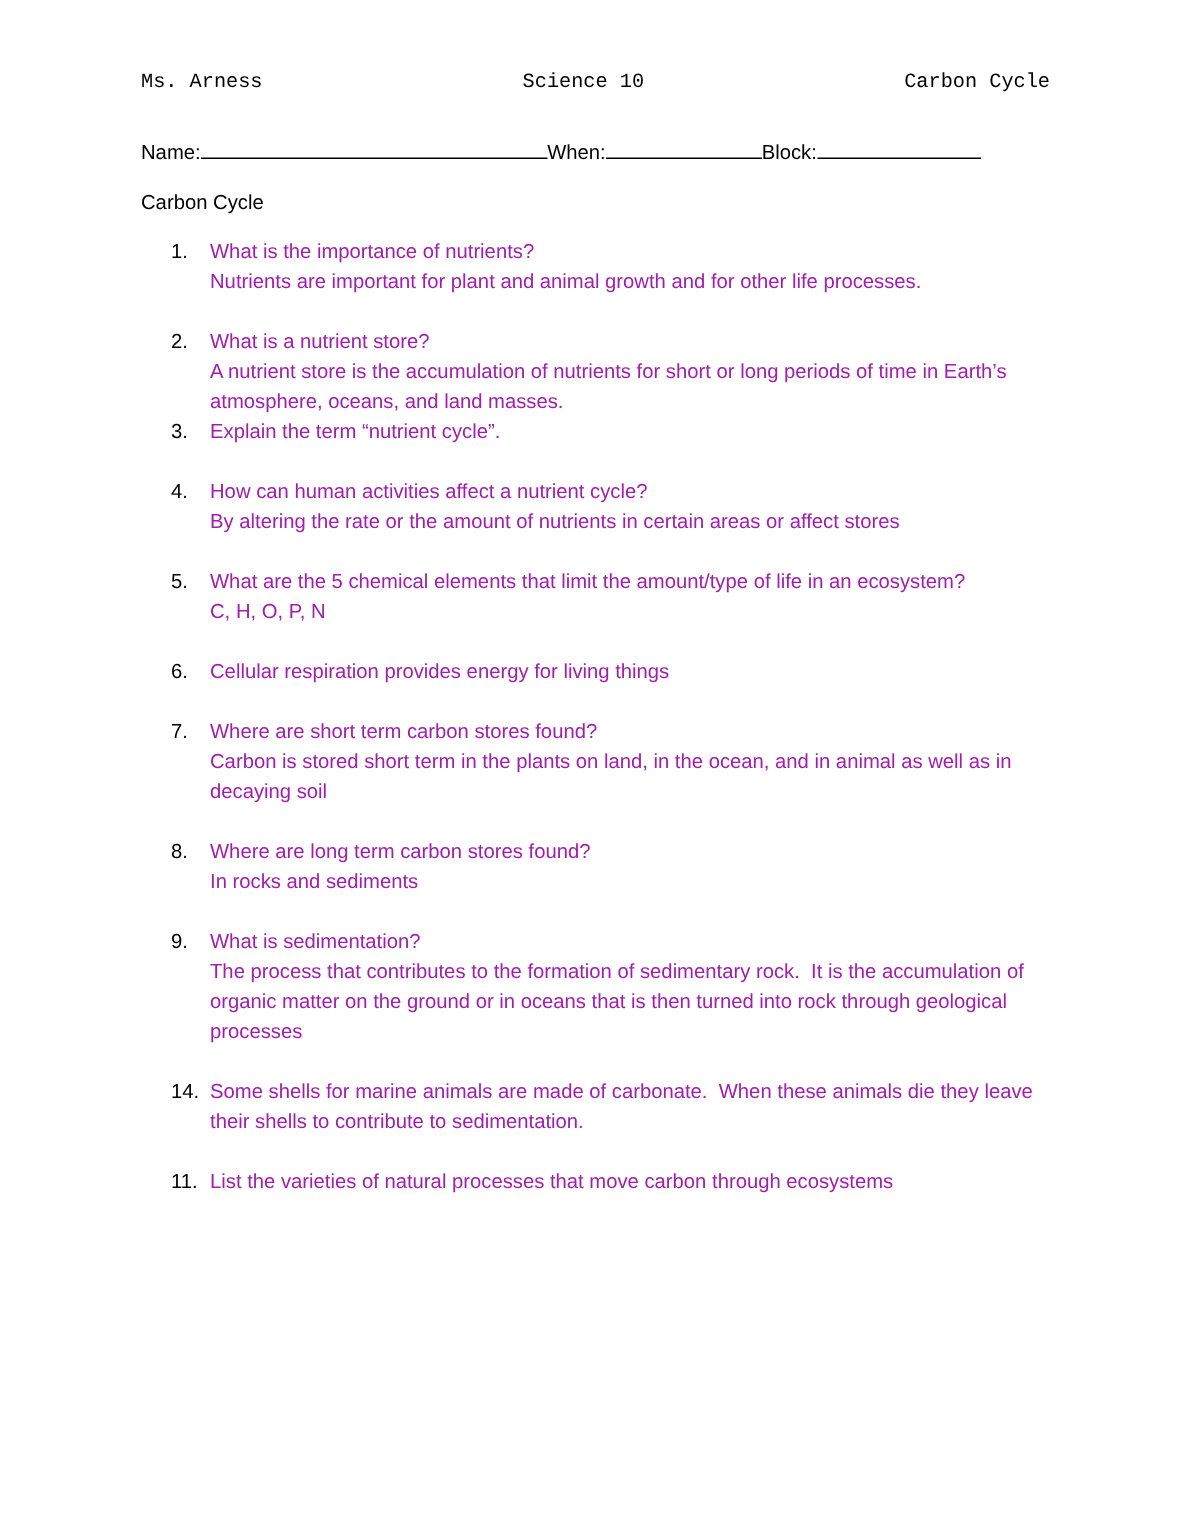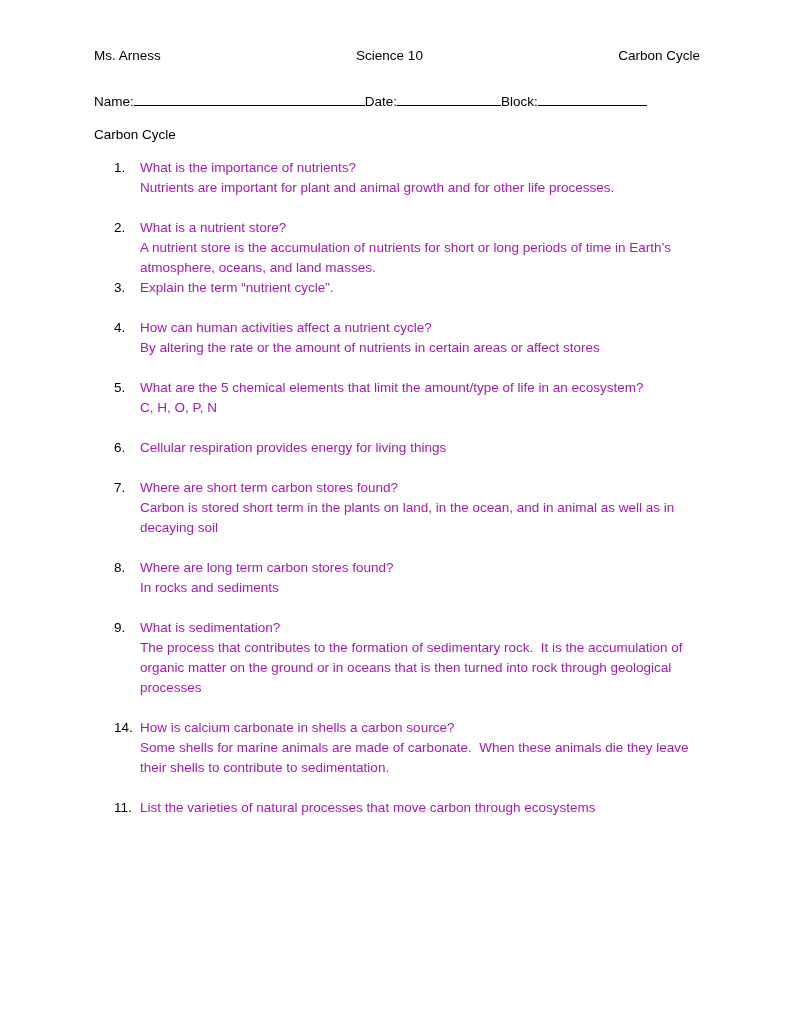--- a/index.html
+++ b/index.html
@@ -17,20 +17,21 @@
     font-family: "Liberation Sans", sans-serif;
     font-size: 13.5px;
     line-height: 20px;
     color: #000000;
     overflow: hidden;
   }
   .doc-header {
     display: flex;
     justify-content: space-between;
     align-items: baseline;
+    font-family: Liberation Mono, monospace;
   }
   .fields-line {
     margin-top: 26px;
     white-space: nowrap;
   }
   .blank {
     display: inline-block;
     border-bottom: 1.4px solid #000000;
     height: 13px;
   }
@@ -79,21 +80,21 @@
 
 <div class="page">
 
   <div class="doc-header">
     <span>Ms. Arness</span>
     <span>Science 10</span>
     <span>Carbon Cycle</span>
   </div>
 
   <div class="fields-line">
-    <span class="field-label">Name:</span><span class="blank name-blank"></span><span class="field-label">Date:</span><span class="blank date-blank"></span><span class="field-label">Block:</span><span class="blank block-blank"></span>
+    <span class="field-label">Name:</span><span class="blank name-blank"></span><span class="field-label">When:</span><span class="blank date-blank"></span><span class="field-label">Block:</span><span class="blank block-blank"></span>
   </div>
 
   <div class="doc-title">Carbon Cycle</div>
 
   <ol class="qa-list" id="qa-list">
   <li class="qa-item">
     <div class="q-row">
       <span class="q-num">1.</span>
       <div class="q-body">
         <div class="q-text">What is the importance of nutrients?</div>
@@ -177,21 +178,20 @@
         <div class="q-text">What is sedimentation?</div>
         <div class="a-text">The process that contributes to the formation of sedimentary rock.  It is the accumulation of organic matter on the ground or in oceans that is then turned into rock through geological processes</div>
       </div>
     </div>
   </li>
 
   <li class="qa-item">
     <div class="q-row">
       <span class="q-num">14.</span>
       <div class="q-body">
-        <div class="q-text">How is calcium carbonate in shells a carbon source?</div>
         <div class="a-text">Some shells for marine animals are made of carbonate.  When these animals die they leave their shells to contribute to sedimentation.</div>
       </div>
     </div>
   </li>
 
   <li class="qa-item">
     <div class="q-row">
       <span class="q-num">11.</span>
       <div class="q-body">
         <div class="q-text">List the varieties of natural processes that move carbon through ecosystems</div>

